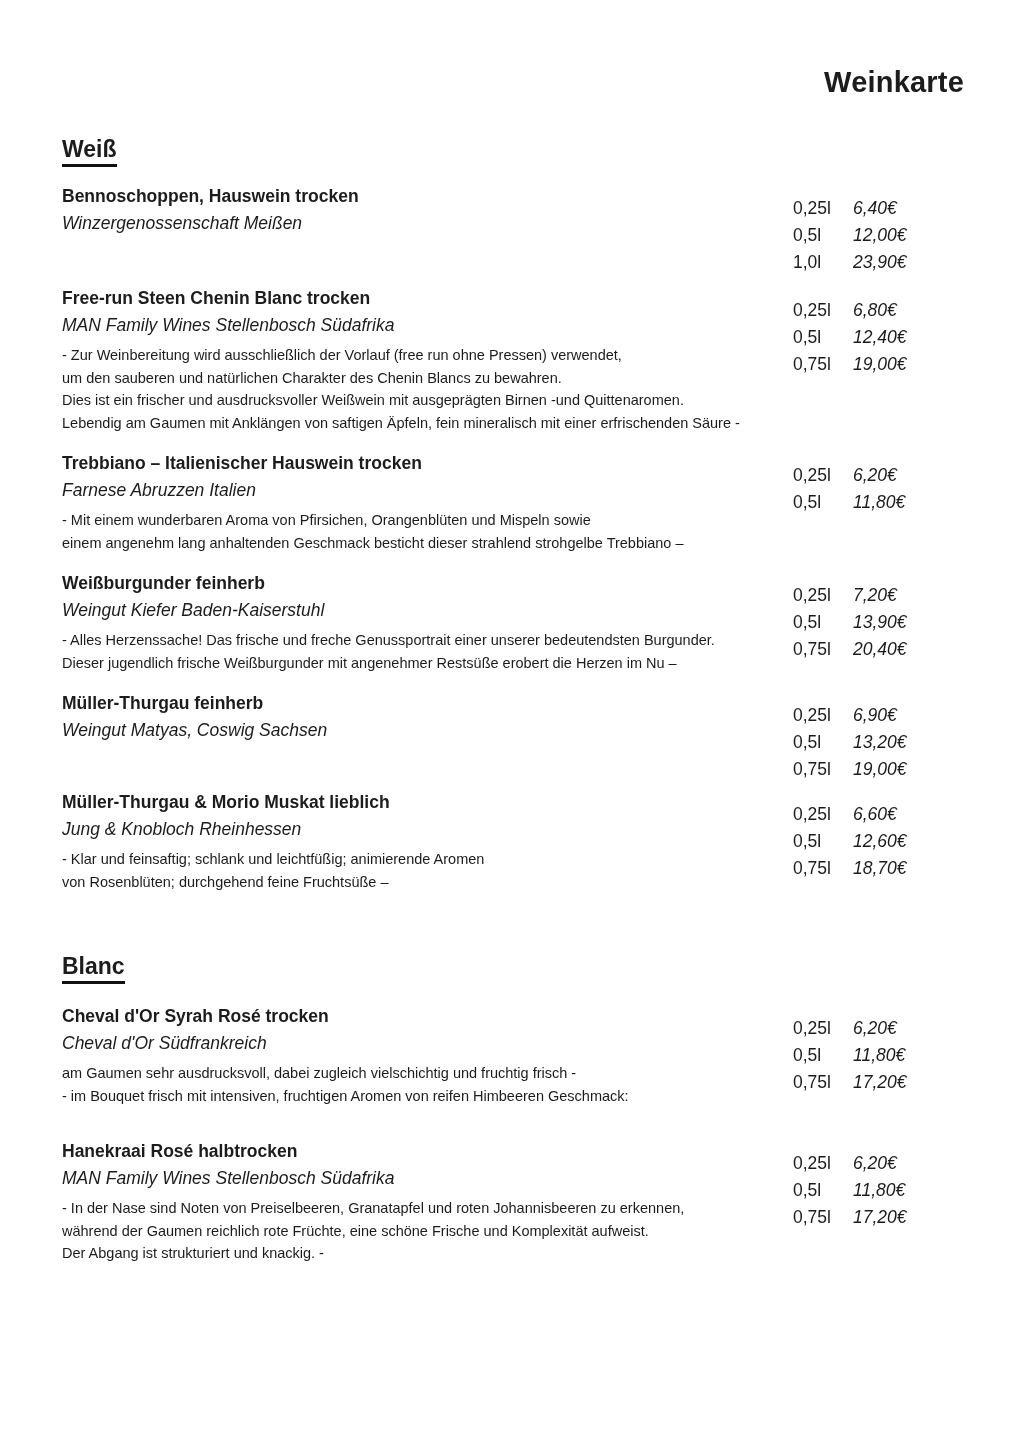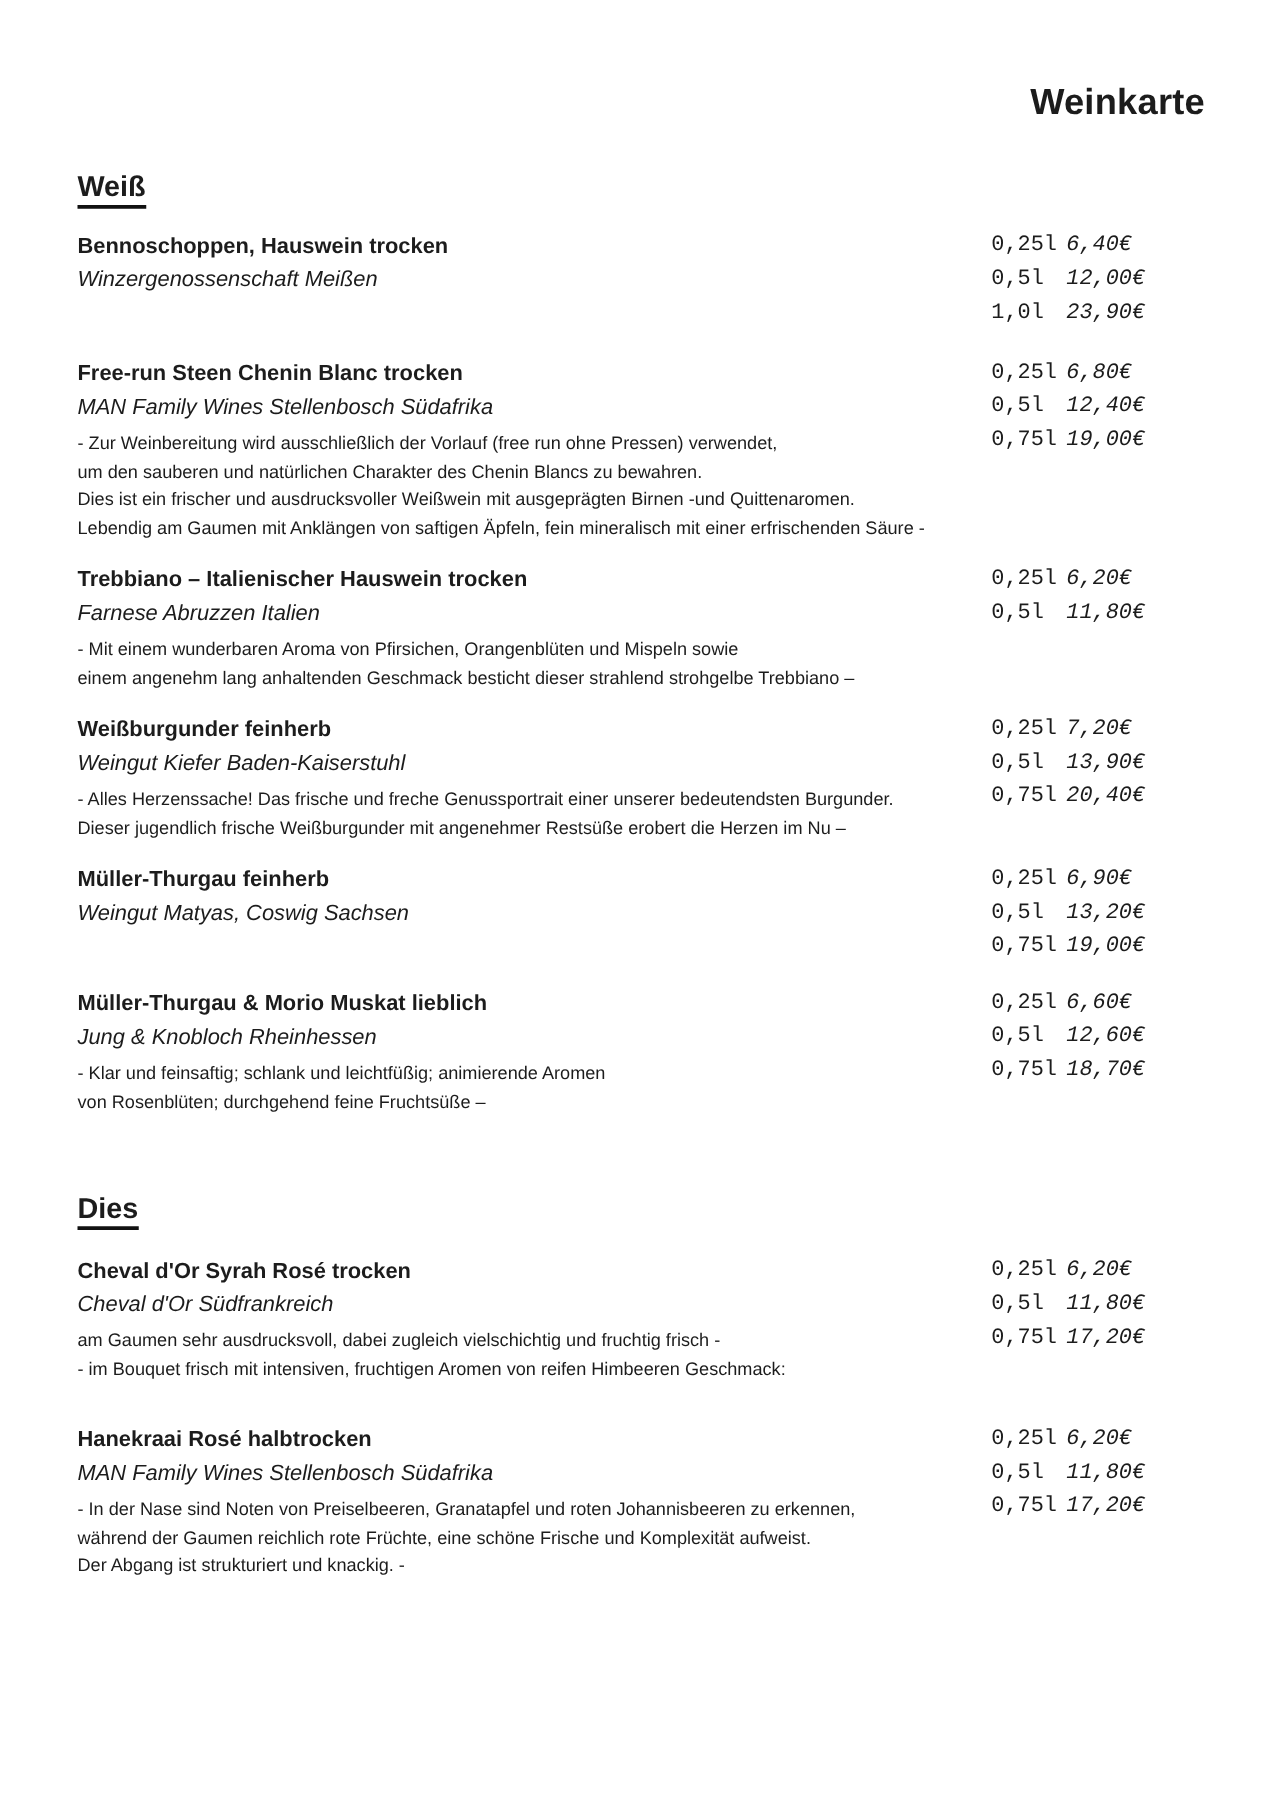--- a/index.html
+++ b/index.html
@@ -44,21 +44,21 @@
     line-height: 27px;
     white-space: nowrap;
   }
   .wine-desc { margin-top: 5px; }
   .desc-line {
     font-size: 14.5px;
     line-height: 22.5px;
     white-space: nowrap;
   }
 
-  .price-col { position: absolute; left: 731px; top: 0; font-family: Liberation Mono, monospace; }
+  .price-col { position: absolute; left: 731px; top: 12px; }
   .price-row { display: flex; height: 27px; line-height: 27px; }
   .size-cell { width: 60px; font-size: 17.5px; font-style: normal; }
   .price-cell { font-size: 17.5px; font-style: italic; }
 
   .mt16 { margin-top: 16px; }
   .mt18 { margin-top: 18px; }
   .mt19 { margin-top: 19px; }
   .mt21 { margin-top: 21px; }
   .mt31 { margin-top: 31px; }
   .mt60 { margin-top: 60px; }
@@ -197,21 +197,21 @@
         <span class="price-cell">12,60€</span>
       </div>
       <div class="price-row">
         <span class="size-cell">0,75l</span>
         <span class="price-cell">18,70€</span>
       </div>
     </div>
   </div>
 
   <div class="section-heading-wrap mt60">
-    <span class="section-heading">Dies</span>
+    <span class="section-heading">Blanc</span>
   </div>
 
   <div class="wine mt19">
     <div class="wine-name">Cheval d'Or Syrah Rosé trocken</div>
     <div class="wine-producer">Cheval d'Or Südfrankreich</div>
     <div class="wine-desc">
       <div class="desc-line">am Gaumen sehr ausdrucksvoll, dabei zugleich vielschichtig und fruchtig frisch -</div>
       <div class="desc-line">- im Bouquet frisch mit intensiven, fruchtigen Aromen von reifen Himbeeren Geschmack:</div>
     </div>
     <div class="price-col">

